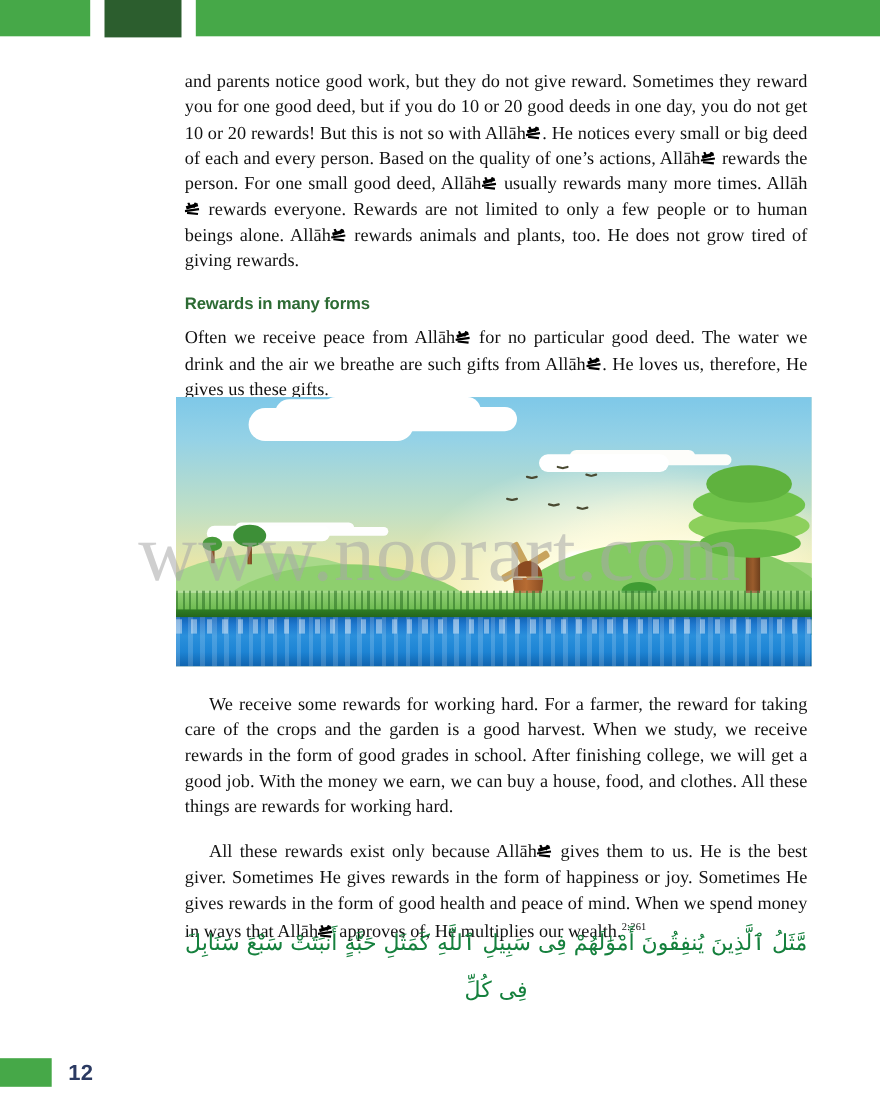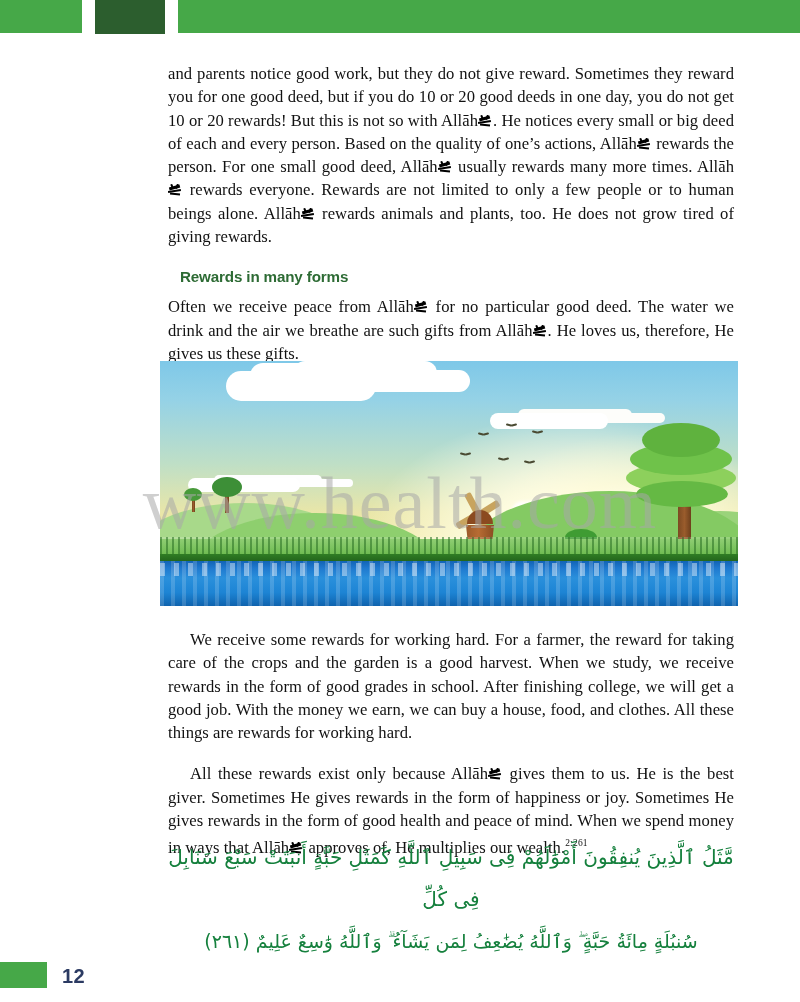--- a/index.html
+++ b/index.html
@@ -57,21 +57,21 @@
     letter-spacing: 0.05px;
   }
   p.indented { text-indent: 22px; }
   p.spaced { margin-top: 18px; }
 
   h2.section-head {
     font-family: "Liberation Sans", "DejaVu Sans", sans-serif;
     font-weight: 700;
     font-size: 15.2px;
     color: #2d6b34;
-    margin: 20px 0 10px 12px;
+    margin: 20px 0 10px 0;
     letter-spacing: -0.15px;
   }
 
   
   .honorific {
     display: inline-block;
     width: 14px; height: 13px;
     margin: 0 1px -2px 0px;
     position: relative;
     overflow: hidden;
@@ -304,29 +304,28 @@
       <div class="canopy l1"></div>
     </div>
 
   <div class="ground"></div>
   <div class="grass-strip"></div>
   <div class="bank"></div>
   <div class="water"></div>
   <div class="water-sparkle"></div>
 </div>
 
-<div class="watermark">www.health.com</div>
+<div class="watermark">www.noorart.com</div>
 
 <div class="content" style="top:628px;">
   <p class="body-text indented">We receive some rewards for working hard. For a farmer, the reward for taking care of the crops and the garden is a good harvest. When we study, we receive rewards in the form of good grades in school. After finishing college, we will get a good job. With the money we earn, we can buy a house, food, and clothes. All these things are rewards for working hard.</p>
 
   <p class="body-text indented spaced"><span>All these rewards exist only because Allāh</span><span class="honorific"><i></i><i></i><i></i><i></i><i></i></span><span> gives them to us. He is the best giver. Sometimes He gives rewards in the form of happiness or joy. Sometimes He gives rewards in the form of good health and peace of mind. When we spend money in ways that Allāh</span><span class="honorific"><i></i><i></i><i></i><i></i><i></i></span><span> approves of, He multiplies our wealth.</span><sup class="cite">2:261</sup></p>
 </div>
 
 <div class="verse">
   <span class="v-line first">مَّثَلُ ٱلَّذِينَ يُنفِقُونَ أَمْوَٰلَهُمْ فِى سَبِيلِ ٱللَّهِ كَمَثَلِ حَبَّةٍ أَنبَتَتْ سَبْعَ سَنَابِلَ فِى كُلِّ</span>
-  <span class="v-line second">سُنبُلَةٍ مِائَةُ حَبَّةٍ ۖ وَٱللَّهُ يُضَٰعِفُ لِمَن يَشَآءُ ۗ وَٱللَّهُ وَٰسِعٌ عَلِيمٌ  (٢٦١)</span>
 </div>
 
 <div class="footer">
   <div class="footer-swatch"></div>
   <div class="page-number">12</div>
 </div>
 
 </body></html>

